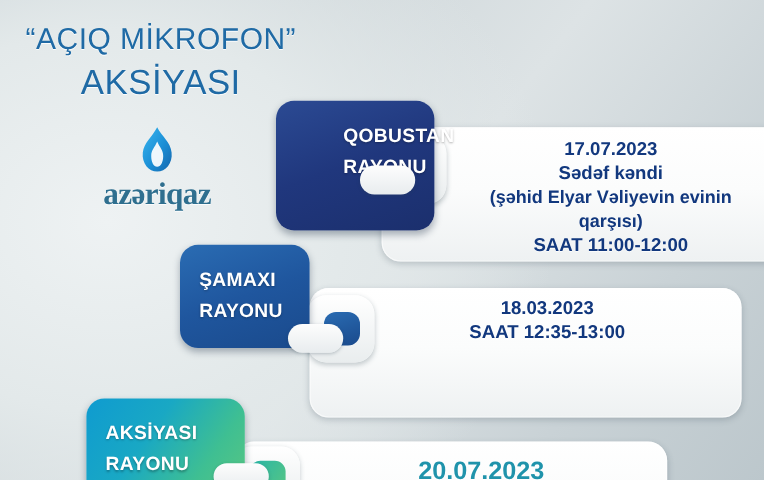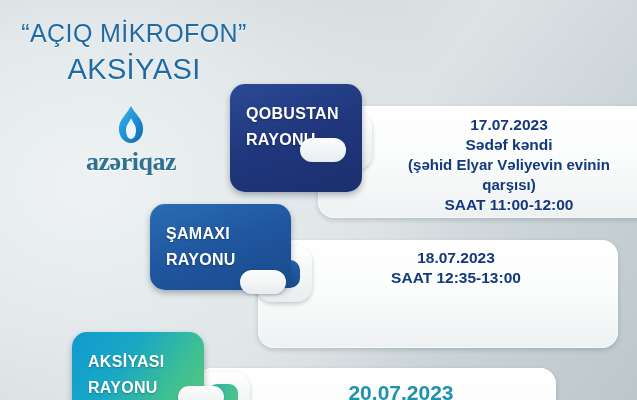--- a/index.html
+++ b/index.html
@@ -59,22 +59,22 @@
   .rcard{
     position:absolute;border-radius:15px;box-sizing:border-box;
     box-shadow:0 3px 6px rgba(30,45,70,.35);
     color:#ffffff;font-weight:bold;
   }
   .rcard .rtxt{padding:17px 0 0 16px;}
   .rcard .rtxt div{font-size:16px;line-height:26px;letter-spacing:.3px;
     text-shadow:0 1px 2px rgba(0,0,0,.3);white-space:nowrap;}
 
   #card1{left:230px;top:84px;width:132px;height:108px;
-    background:linear-gradient(160deg,#2b4a93 0%,#20377d 48%,#1b2f6d 100%);}
-  #card2{left:150px;top:204px;width:141px;height:86px;
+    background:linear-gradient(160deg,#2b4a93 0%,#20377d 48%,#1b2f6d 100%);padding-left:40px;}
+  #card2{left:150px;top:204px;width:108px;height:86px;
     background:linear-gradient(160deg,#2a6cb3 0%,#1f569e 50%,#1a4a8c 100%);}
   #card3{left:72px;top:332px;width:132px;height:86px;
     background:linear-gradient(125deg,#0f9bd0 0%,#19a8c4 38%,#3fbf92 72%,#5cc77f 100%);}
 
   
   .hook{position:absolute;pointer-events:none;}
   #h1a{left:316px;top:112px;width:56px;height:58px;border-radius:16px;
        background:linear-gradient(180deg,#ffffff 0%,#e9edee 100%);
        box-shadow:0 2px 4px rgba(40,60,75,.26);}
   #h1b{left:330px;top:126px;width:30px;height:30px;border-radius:10px;
@@ -140,21 +140,21 @@
   <div class="rcard" id="card1">
     <div class="rtxt">
       <div>QOBUSTAN</div>
       <div>RAYONU</div>
     </div>
   </div>
   <div class="hook" id="h1c"></div>
 
   <div class="panel" id="panel2">
     <div class="ptxt">
-      <div>18.07.2023</div>
+      <div>18.03.2023</div>
       <div>SAAT 12:35-13:00</div>
     </div>
   </div>
   <div class="hook" id="h2a"></div>
   <div class="hook" id="h2b"></div>
   <div class="rcard" id="card2">
     <div class="rtxt">
       <div>ŞAMAXI</div>
       <div>RAYONU</div>
     </div>

